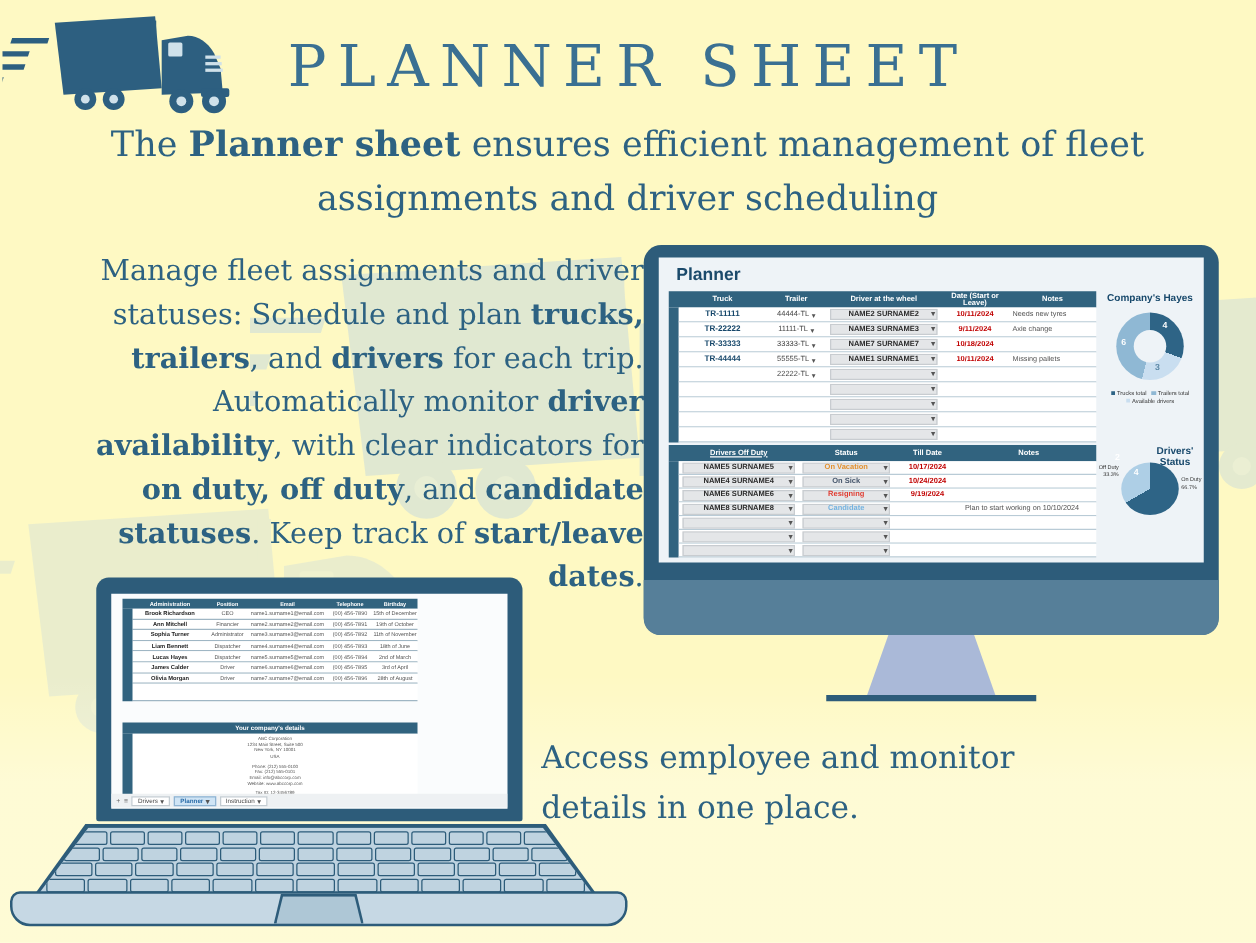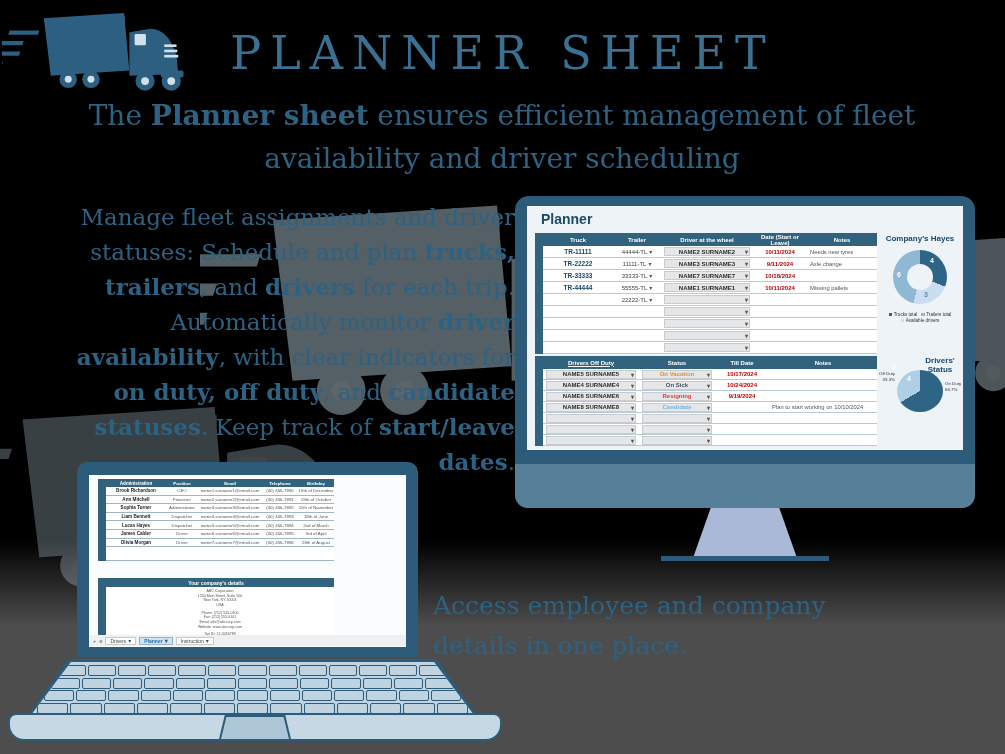--- a/index.html
+++ b/index.html
@@ -1,18 +1,18 @@
 <!DOCTYPE html>
 <html><head>
 <meta charset="utf-8">
 <style>
   * { margin:0; padding:0; box-sizing:border-box; }
   html,body { width:1005px; height:754px; }
   body { font-family:"DejaVu Serif", serif; }
-  #stage { position:relative; width:1005px; height:754px; background:#000000; overflow:hidden; }
+  #stage { position:relative; width:1005px; height:754px; background:#fef9c3; overflow:hidden; }
 
   
   .wm { position:absolute; color:#bdd4e2; opacity:.45; pointer-events:none; }
   .band { position:absolute; left:0; right:0; top:540px; height:214px;
           background:linear-gradient(180deg, rgba(255,255,255,0) 0%, rgba(255,255,255,.30) 40%, rgba(255,255,255,.30) 100%); }
 
   
   .logo { position:absolute; left:2px; top:6px; width:232px; height:96px; color:#2d5f80; }
   .title { position:absolute; left:0; right:0; top:26px; text-align:center;
            font-size:46px; letter-spacing:9px; color:#3a7092; font-weight:400; }
@@ -161,25 +161,25 @@
         <rect x="134" y="32" width="13" height="13" rx="1.5" fill="var(--bg,#cfe1ea)"></rect>
         <rect x="168" y="44" width="14" height="3" fill="var(--bg,#cfe1ea)"></rect>
         <rect x="168" y="50" width="15" height="3" fill="var(--bg,#cfe1ea)"></rect>
         <rect x="168" y="56" width="16" height="3" fill="var(--bg,#cfe1ea)"></rect>
       </g>
     </defs>
     <use href="#truckshape"></use>
   </svg>
 
   <div class="title">PLANNER SHEET</div>
-  <div class="subtitle"><span>The </span><b>Planner sheet</b><span> ensures efficient management of fleet availability and driver scheduling</span></div>
+  <div class="subtitle"><span>The </span><b>Planner sheet</b><span> ensures efficient management of fleet assignments and driver scheduling</span></div>
 
   <div class="intro"><span>Manage fleet assignments and driver statuses: Schedule and plan </span><b>trucks, trailers</b><span>, and </span><b>drivers</b><span> for each trip. Automatically monitor </span><b>driver availability</b><span>, with clear indicators for </span><b>on duty, off duty</b><span>, and </span><b>candidate statuses</b><span>. Keep track of </span><b>start/leave dates</b><span>.</span></div>
 
-  <div class="caption">Access employee and company details in one place.</div>
+  <div class="caption">Access employee and monitor details in one place.</div>
 
   <div class="monitor">
     <div class="monitor-chin"></div>
     <div class="mscreen">
       <div class="sheet-title">Planner</div>
 
       <div class="ptable" style="top:27px;">
         <div class="thead">
             <div class="hcell" style="width: 8px;"></div>
             <div class="hcell tc1">Truck</div>

